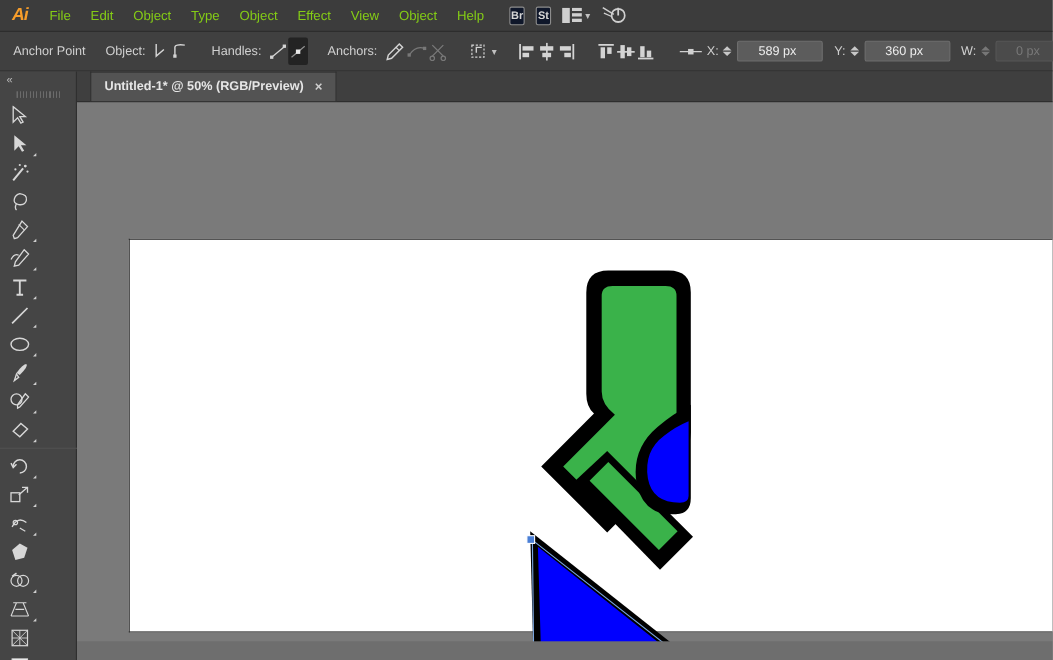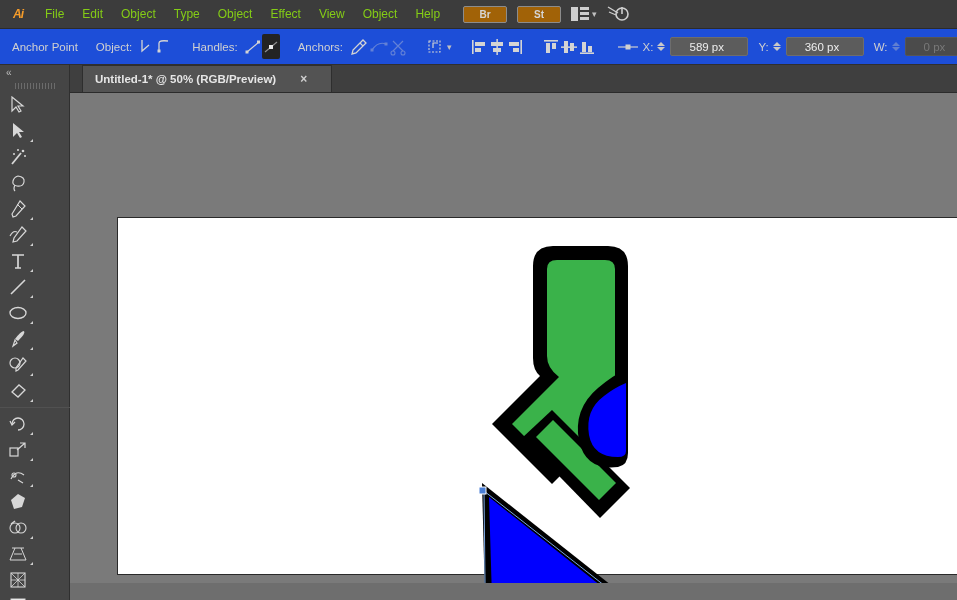--- a/index.html
+++ b/index.html
@@ -14,40 +14,40 @@
   #app { position:relative; width:957px; height:600px; }
 
   
   .menubar {
     position:absolute; top:0; left:0; width:957px; height:29px;
     background:#3c3c3c; display:flex; align-items:center;
     border-bottom:1px solid #2b2b2b;
   }
   .ai-logo {
     width:36px; height:29px; display:flex; align-items:center; justify-content:center;
-    color:#f79d2a; font-weight:bold; font-size:12px; font-style:italic;
+    color:#f79d2a; font-weight:bold; font-size:16px; font-style:italic;
     letter-spacing:-1px;
   }
   .menu-item {
     padding:0 9px; height:29px; line-height:29px; color:#84cc16; font-size:12px;
     cursor:default; white-space:nowrap;
   }
   .menu-right { display:flex; align-items:center; margin-left:14px; gap:10px; }
   .app-badge {
-    width:44px; height:17px; border:1px solid #8c8c8c; border-radius:2px;
-    background:#a16207; color:#d6d6d6; font-size:10px;
+    width:14px; height:17px; border:1px solid #8c8c8c; border-radius:2px;
+    background:#0f172a; color:#d6d6d6; font-size:10px;
     display:flex; align-items:center; justify-content:center; font-weight:bold;
   }
   .arrange-ico { display:flex; align-items:center; gap:3px; }
   .chev { font-size:9px; color:#c0c0c0; }
 
   
   .controlbar {
     position:absolute; top:29px; left:0; width:957px; height:36px;
-    background:#1d4ed8; display:flex; align-items:center;
+    background:#404040; display:flex; align-items:center;
     border-bottom:1px solid #2f2f2f; padding-left:8px; gap:0;
   }
   .cgrip { width:7px; height:26px; background:
       repeating-linear-gradient(to bottom,#5e5e5e 0 1px,transparent 1px 3px);
       margin-right:4px; }
   .clabel { color:#d0d0d0; font-size:11.5px; white-space:nowrap; }
   .csep { width:1px; height:22px; background:#535353; margin:0 9px; }
   .ctool {
     width:25px; height:25px; display:flex; align-items:center; justify-content:center;
     border-radius:2px;
@@ -71,21 +71,21 @@
   }
   .nf-box.disabled { background:#4b4b4b; border-color:#565656; color:#787878; }
 
   
   .tabbar {
     position:absolute; top:65px; left:70px; width:887px; height:28px;
     background:#3f3f3f; border-bottom:1px solid #2b2b2b; display:flex; align-items:flex-end;
   }
   .doctab {
     height:27px; background:#535353; border:1px solid #2e2e2e; border-bottom:none;
-    display:flex; align-items:center; padding:0 24px 0 12px; gap:24px;
+    display:flex; align-items:center; padding:0 12px 0 12px; gap:10px;
     margin-left:12px; color:#e6e6e6; font-size:11.5px; font-weight:bold;
   }
   .tabclose { color:#cfcfcf; font-size:12px; line-height:1; cursor:pointer; }
 
   
   .toolbar {
     position:absolute; top:65px; left:0; width:70px; height:535px;
     background:#454545; border-right:1px solid #2f2f2f;
   }
   .tb-collapse { height:15px; display:flex; align-items:center; padding-left:6px;

